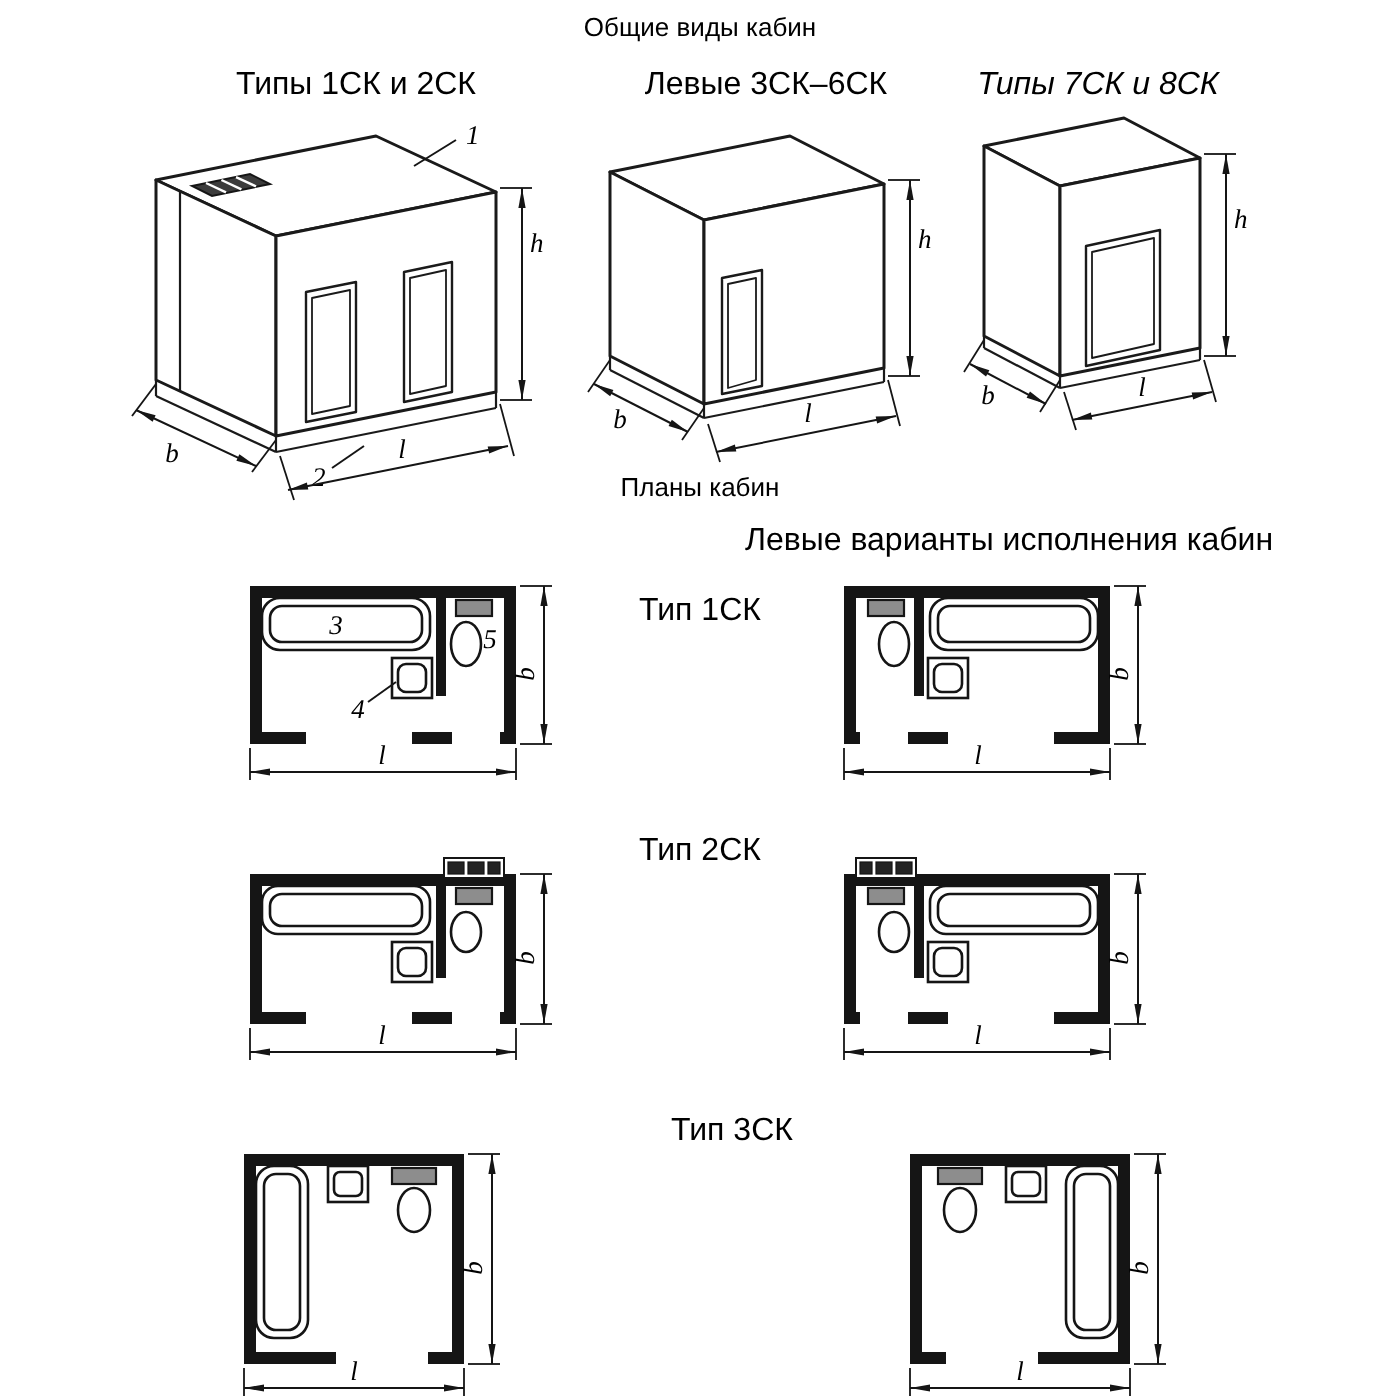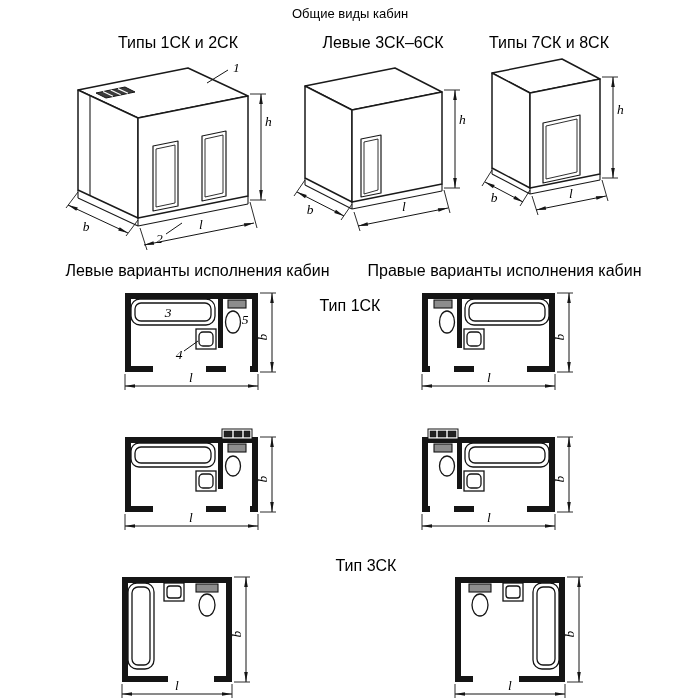--- a/index.html
+++ b/index.html
@@ -25,24 +25,25 @@
   .ldr{stroke:#151515;stroke-width:1;fill:none;}
 </style>
 </head>
 <body>
 
 <div class="page">
 
   <div class="t main" style="left:0;top:6px;width:700px;">Общие виды кабин</div>
   <div class="t" style="left:78px;top:33px;width:200px;">Типы 1СК и 2СК</div>
   <div class="t" style="left:283px;top:33px;width:200px;">Левые 3СК–6СК</div>
-  <div class="t" style="left:449px;top:33px;width:200px;">Типы 7СК и 8СК</div>
-  <div class="t" style="left:45px;top:261px;width:305px;">Левые варианты исполнения кабин</div>
-  <div class="t" style="left:352px;top:261px;width:305px;">Правые варианты исполнения кабин</div>
+  <div class="t" style="left:449px;top:33px;width:200px;font-style:italic;">Типы 7СК и 8СК</div>
+  <div class="t main" style="left:0;top:236px;width:700px;">Планы кабин</div>
+  <div class="t" style="left:352px;top:261px;width:305px;">Левые варианты исполнения кабин</div>
   <div class="t" style="left:0;top:296px;width:700px;">Тип 1СК</div>
+  <div class="t" style="left:0;top:416px;width:700px;">Тип 2СК</div>
   <div class="t" style="left:16px;top:556px;width:700px;">Тип 3СК</div>
 
   <svg class="draw" width="700" height="700" viewBox="0 0 700 700">
 
     <g>
       <polygon class="face" points="78,90 188,68 248,96 138,118"></polygon>
       <polygon class="face" points="78,90 78,190 138,218 138,118"></polygon>
       <polygon class="face" points="138,118 138,218 248,196 248,96"></polygon>
       <line class="thin" x1="90" y1="96" x2="90" y2="196"></line>
 

